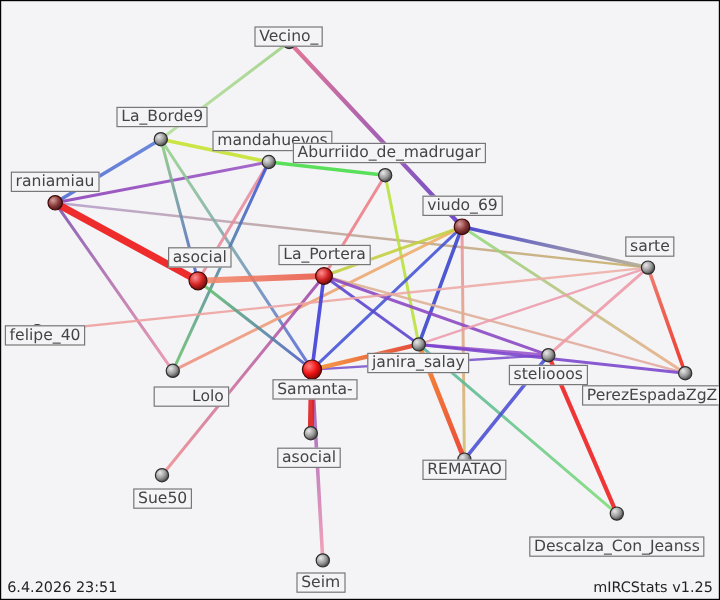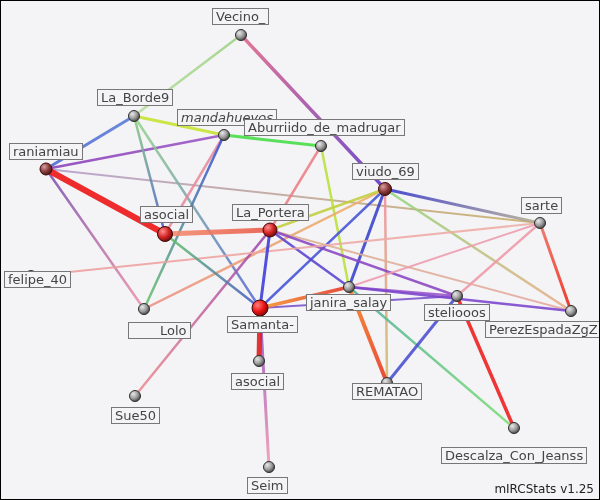--- a/index.html
+++ b/index.html
@@ -289,35 +289,36 @@
       <circle cx="456" cy="295" r="5.5" fill="url(#ball-gray)" stroke="#2e2e2e" stroke-width="1"></circle>
       <circle cx="570" cy="310" r="5.5" fill="url(#ball-gray)" stroke="#2e2e2e" stroke-width="1"></circle>
       <circle cx="259" cy="307" r="8" fill="url(#ball-bright)" stroke="#400a0a" stroke-width="1"></circle>
       <circle cx="258" cy="360" r="5.5" fill="url(#ball-gray)" stroke="#2e2e2e" stroke-width="1"></circle>
       <circle cx="386" cy="382" r="5.5" fill="url(#ball-gray)" stroke="#2e2e2e" stroke-width="1"></circle>
       <circle cx="134" cy="395" r="5.5" fill="url(#ball-gray)" stroke="#2e2e2e" stroke-width="1"></circle>
       <circle cx="513" cy="427" r="5.5" fill="url(#ball-gray)" stroke="#2e2e2e" stroke-width="1"></circle>
       <circle cx="268" cy="466" r="5.5" fill="url(#ball-gray)" stroke="#2e2e2e" stroke-width="1"></circle>
     </svg>
   <div id="labels">
-      <div class="nodelabel" style="left: 211px; top: 7px;">Vecino_</div>
+      <div class="nodelabel" style="left: 211px; top: 21px;">Vecino_</div>
       <div class="nodelabel" style="left: 96px; top: 88px;">La_Borde9</div>
-      <div class="nodelabel" style="left: 176px; top: 108px; font-style: italic;">mandahuevos</div>
+      <div class="nodelabel" style="left: 176px; top: 108px;">mandahuevos</div>
       <div class="nodelabel" style="left: 243px; top: 118px;">Aburriido_de_madrugar</div>
       <div class="nodelabel" style="left: 8px; top: 142px;">raniamiau</div>
       <div class="nodelabel" style="left: 351px; top: 162px;">viudo_69</div>
       <div class="nodelabel" style="left: 520px; top: 196px;">sarte</div>
       <div class="nodelabel" style="left: 139px; top: 205px;">asocial</div>
       <div class="nodelabel" style="left: 231px; top: 203px;">La_Portera</div>
       <div class="nodelabel" style="left: 3px; top: 270px;">felipe_40</div>
       <div class="nodelabel" style="left: 127px; top: 321px; padding-left: 31px;">Lolo</div>
       <div class="nodelabel" style="left: 305px; top: 293px;">janira_salay</div>
       <div class="nodelabel" style="left: 423px; top: 303px;">steliooos</div>
       <div class="nodelabel" style="left: 484px; top: 320px;">PerezEspadaZgZ</div>
       <div class="nodelabel" style="left: 226px; top: 315px;">Samanta-</div>
       <div class="nodelabel" style="left: 230px; top: 372px;">asocial</div>
       <div class="nodelabel" style="left: 351px; top: 382px;">REMATAO</div>
       <div class="nodelabel" style="left: 110px; top: 406px;">Sue50</div>
       <div class="nodelabel" style="left: 440px; top: 433px; margin-top: 13px;">Descalza_Con_Jeanss</div>
       <div class="nodelabel" style="left: 246px; top: 476px;">Seim</div>
     </div>
+  <div id="stamp" class="footer-text">6.4.2026 23:51</div>
   <div id="version" class="footer-text">mIRCStats v1.25</div>
 </div>
 
 </body></html>

